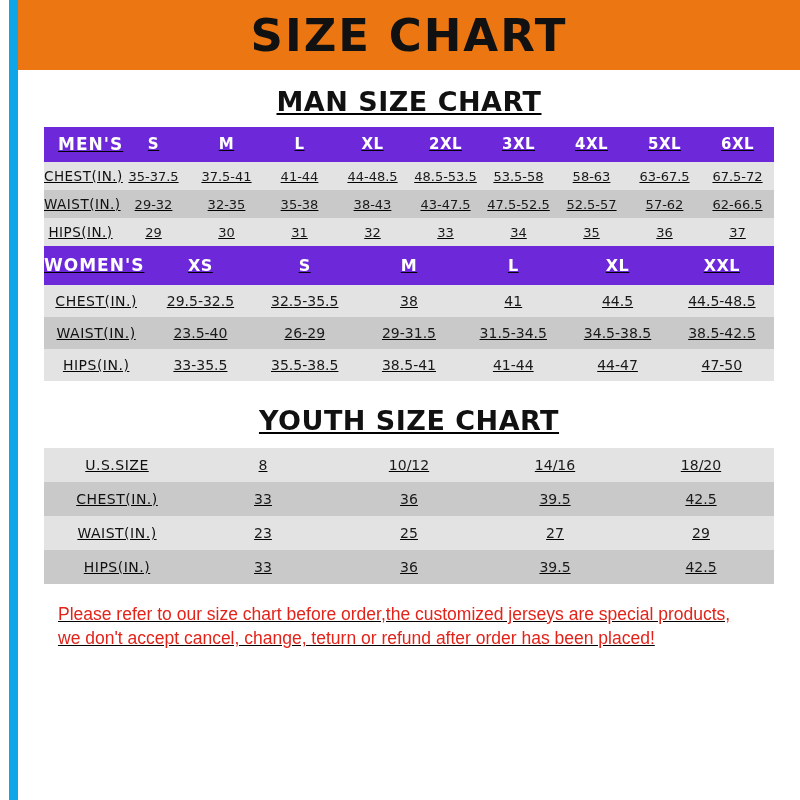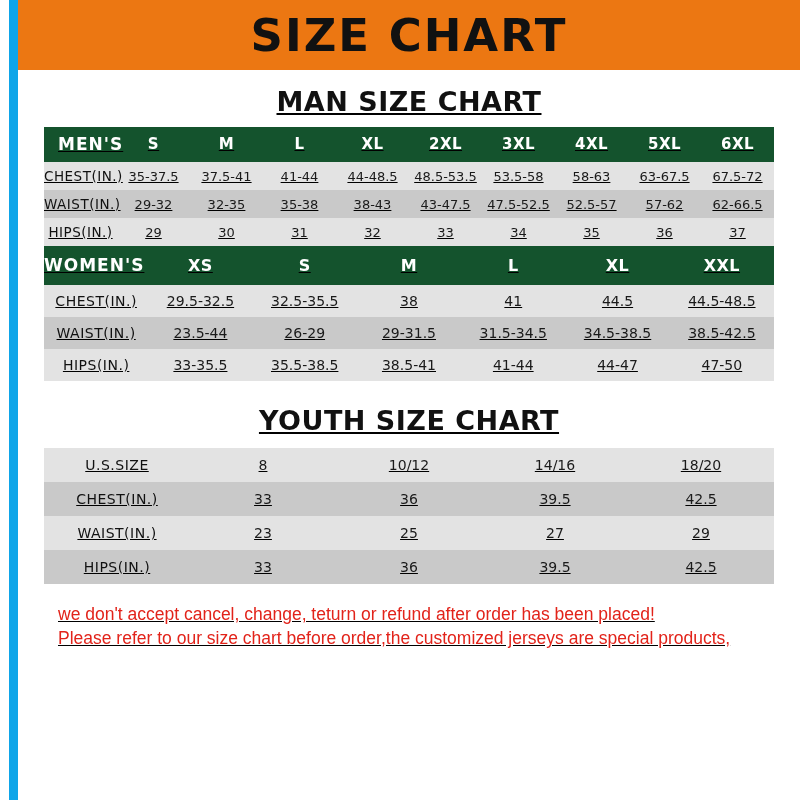--- a/index.html
+++ b/index.html
@@ -54,21 +54,21 @@
     width: 100%;
     border-collapse: collapse;
     table-layout: fixed;
   }
   table td, table th {
     text-align: center;
     font-family: "DejaVu Sans", sans-serif;
   }
 
   
-  tr.hdr { background: #14532d; }
+  tr.hdr { background: #6d28d9; }
   tr.hdr td {
     color: #ffffff;
     font-weight: bold;
     font-size: 15px;
     letter-spacing: 0.5px;
     padding: 7px 0 8px 0;
   }
   tr.hdr td.rowlabel {
     text-align: left;
     padding-left: 14px;
@@ -192,21 +192,21 @@
           <td class="rowlabel">CHEST(IN.)</td>
           <td>29.5-32.5</td>
           <td>32.5-35.5</td>
           <td>38</td>
           <td>41</td>
           <td>44.5</td>
           <td>44.5-48.5</td>
         </tr>
         <tr class="row dark">
           <td class="rowlabel">WAIST(IN.)</td>
-          <td>23.5-44</td>
+          <td>23.5-40</td>
           <td>26-29</td>
           <td>29-31.5</td>
           <td>31.5-34.5</td>
           <td>34.5-38.5</td>
           <td>38.5-42.5</td>
         </tr>
         <tr class="row light">
           <td class="rowlabel">HIPS(IN.)</td>
           <td>33-35.5</td>
           <td>35.5-38.5</td>
@@ -246,18 +246,18 @@
           <td class="rowlabel">HIPS(IN.)</td>
           <td>33</td>
           <td>36</td>
           <td>39.5</td>
           <td>42.5</td>
         </tr>
       </tbody>
     </table>
 
     <div class="notice">
+      <div>Please refer to our size chart before order,the customized jerseys are special products,</div>
       <div>we don't accept cancel, change, teturn or refund after order has been placed!</div>
-      <div>Please refer to our size chart before order,the customized jerseys are special products,</div>
     </div>
 
   </div>
 </div>
 
 </body></html>

